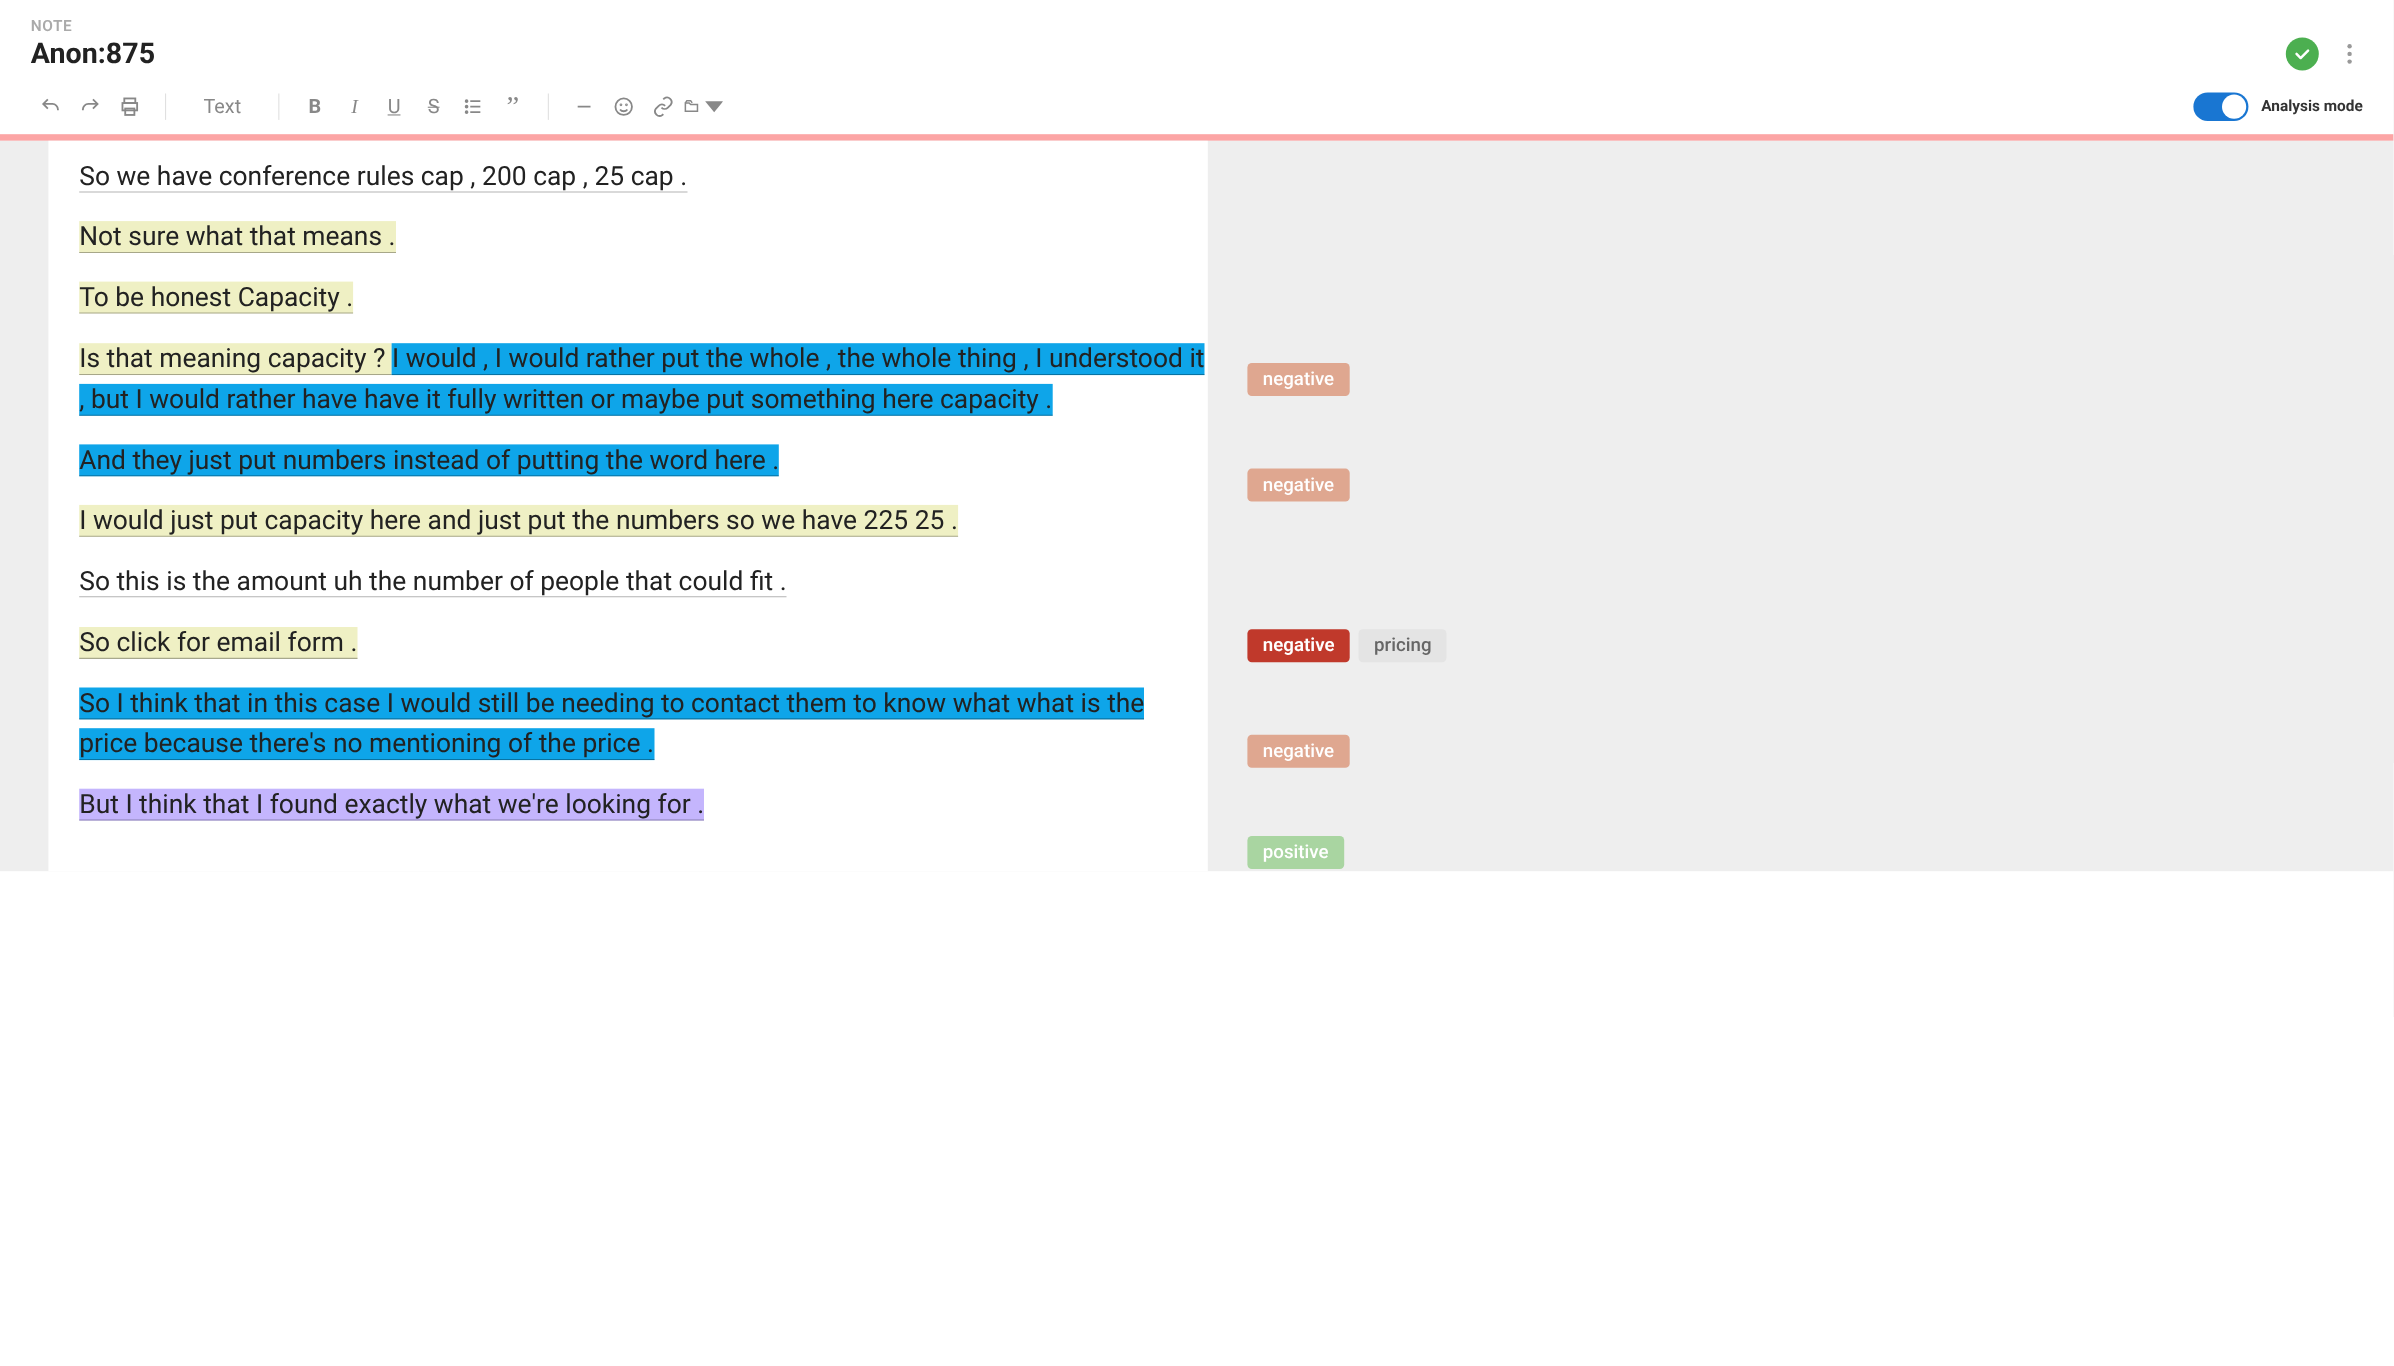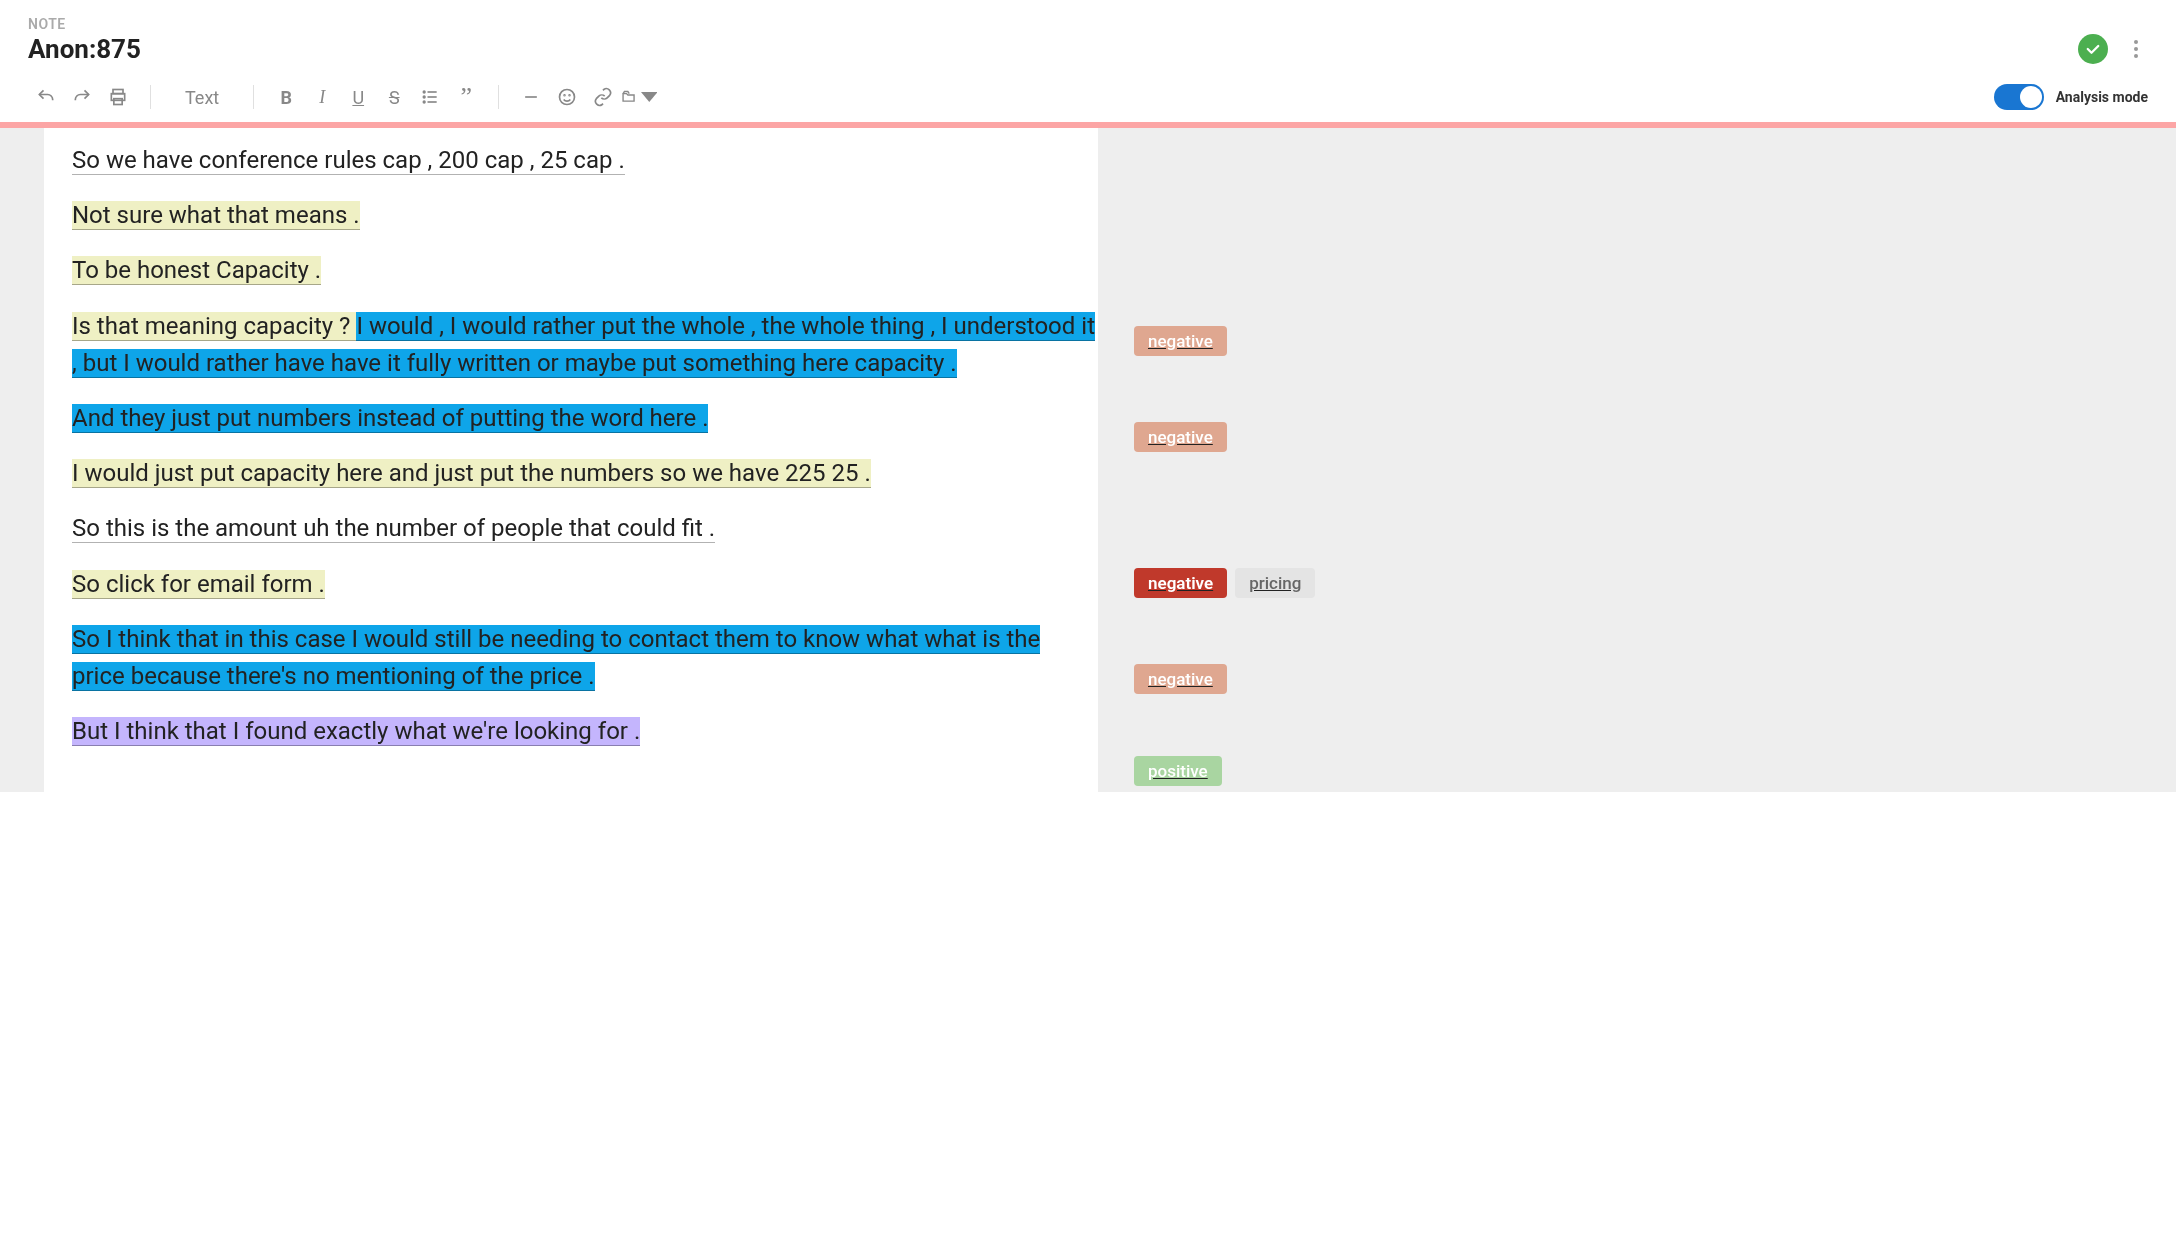--- a/index.html
+++ b/index.html
@@ -169,23 +169,22 @@
       background: #c4b5fd;
     }
     .tags-col {
       flex: 1;
       padding-top: 14px;
       padding-left: 36px;
     }
     .tag-row {
       display: flex;
       gap: 8px;
-      align-items: center;
+      align-items: flex-end;
       height: 38px;
-      text-decoration: underline;
     }
     .tag {
       padding: 5px 14px;
       border-radius: 4px;
       font-size: 17px;
       font-weight: 500;
     }
     .tag-neg-light {
       background: #dfa790;
       color: #fff;

